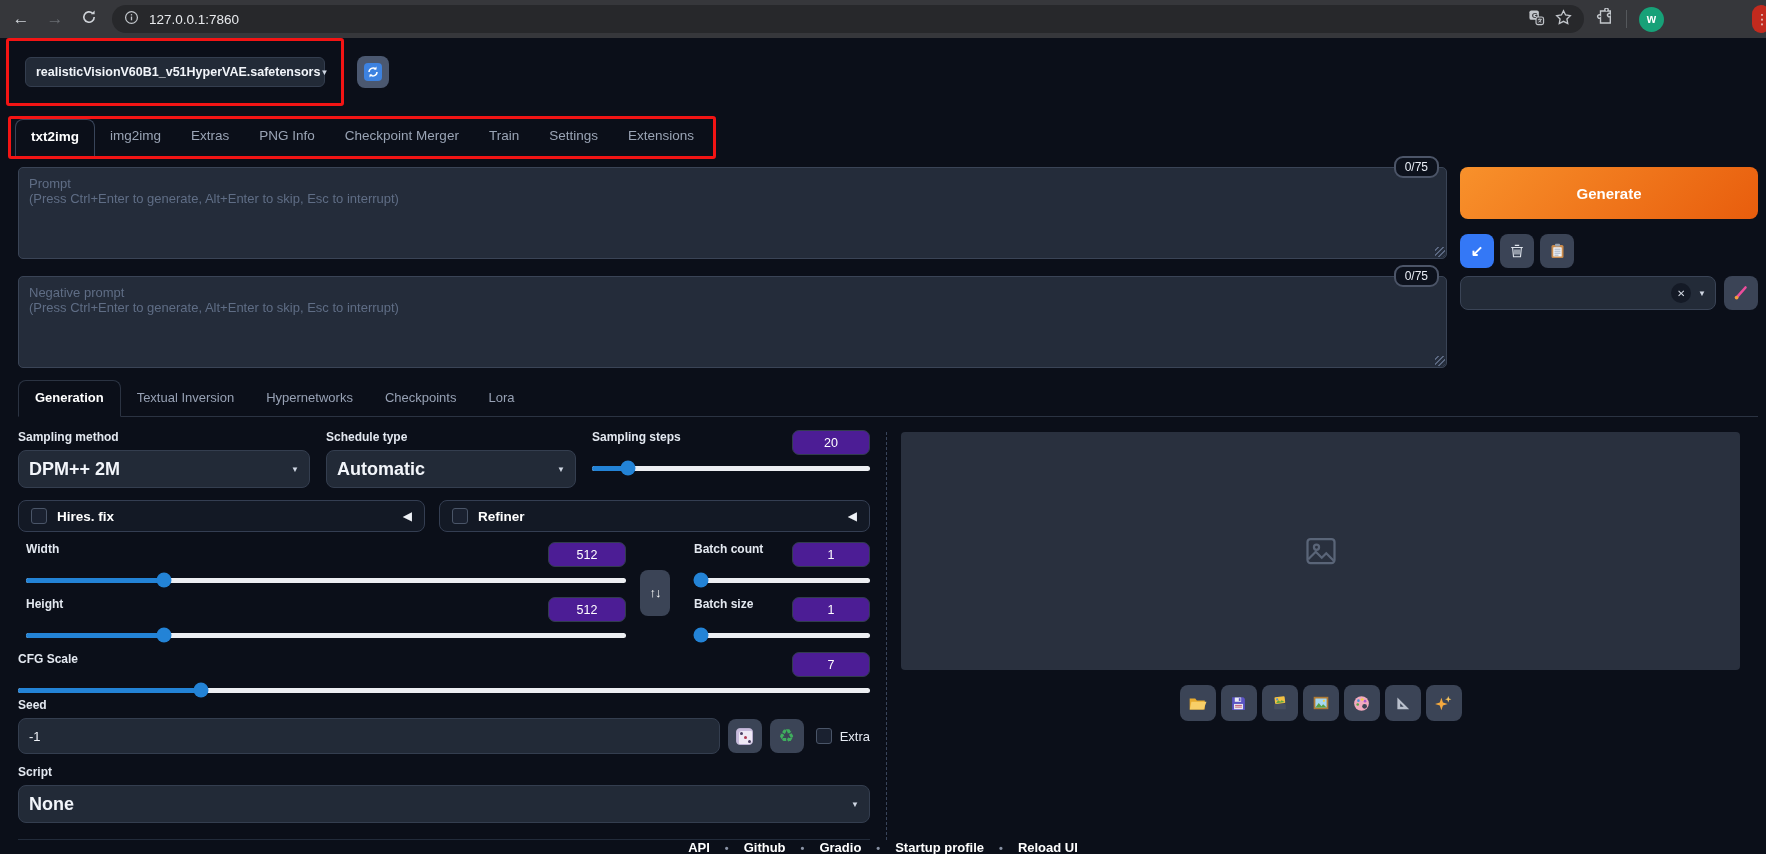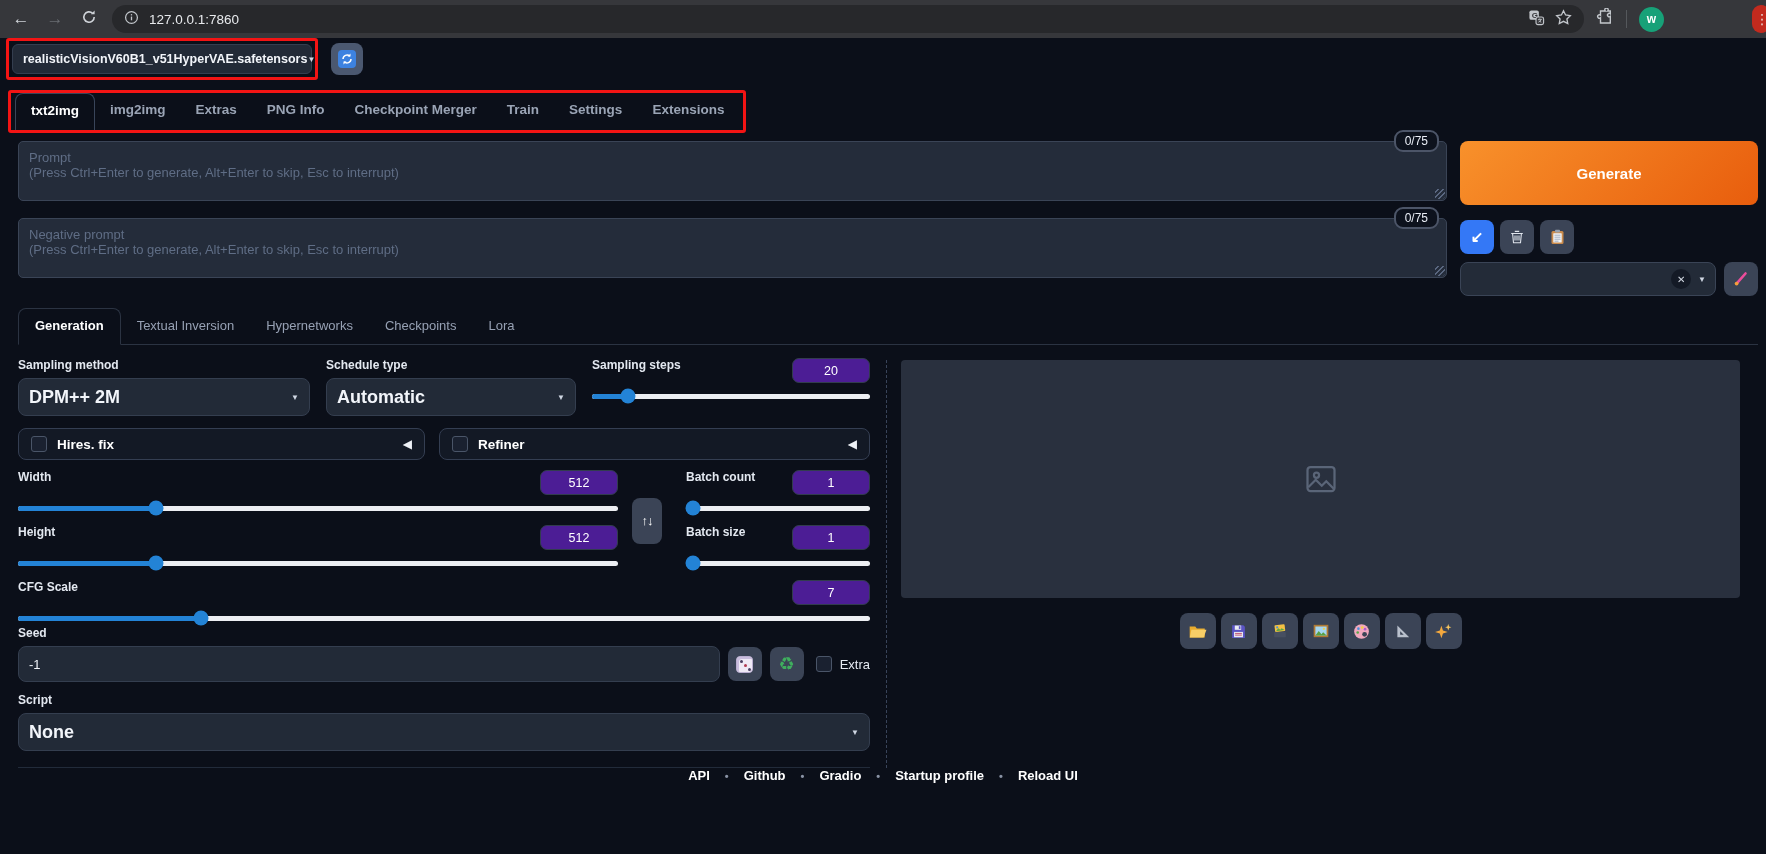--- a/index.html
+++ b/index.html
@@ -20,44 +20,44 @@
   .bar-sep { width:1px; height:18px; background:#55585c; }
   .avatar { width:25px; height:25px; border-radius:50%; background:#17a178; color:#fff; font-size:12px; font-weight:700; display:flex; align-items:center; justify-content:center; cursor:pointer; }
   .menu-pill { position:absolute; right:-4px; top:5px; width:18px; height:28px; background:#c22a1e; border-radius:9px; display:flex; align-items:center; justify-content:flex-start; padding-left:3px; color:#e9d7d4; font-size:14px; }
 
   
   .red-box { border:3px solid #f31414; border-radius:3px; }
 
   
   .ckpt-label { margin:11px 0 4px 12px; font-size:12px; font-weight:700; color:#e9edf5; }
   .ckpt-row { display:flex; align-items:center; gap:13px; margin-left:6px; }
-  .ckpt-red { padding:3px; }
+  .ckpt-red { padding:16px; }
   .dropdown { background:#222a37; border:1px solid #343e4f; border-radius:6px; display:flex; align-items:center; padding:0 10px; cursor:pointer; }
   .ckpt-dd { width:300px; height:30px; }
   .dd-text { font-size:12.5px; font-weight:700; color:#f2f5fa; white-space:nowrap; }
   .caret { margin-left:auto; color:#cfd6e2; font-size:8px; }
   .refresh-btn { width:32px; height:32px; border-radius:8px; border:none; background:#4b5870; display:flex; align-items:center; justify-content:center; cursor:pointer; }
 
   
   .tabs-red { display:inline-block; margin:10px 0 0 8px; }
   .main-tabs { display:flex; align-items:stretch; height:37px; padding:0 4px; }
-  .main-tab { padding:9px 15px; font-size:13.5px; color:#9aa4b5; cursor:pointer; white-space:nowrap;font-weight:bold; }
+  .main-tab { padding:9px 15px; font-size:13.5px; color:#9aa4b5; cursor:pointer; white-space:nowrap; }
   .main-tab.active { border:1px solid #39455a; border-bottom:none; border-radius:8px 8px 0 0; color:#fff; font-weight:700; background:#0b0f19; }
 
   
   .top-grid { display:flex; gap:13px; padding:8px 8px 0 18px; }
   .prompt-col { flex:1; display:flex; flex-direction:column; gap:17px; }
-  .prompt-wrap { position:relative; height:60px; }
+  .prompt-wrap { position:relative; height:92px; }
   .prompt-ta { width:100%; height:100%; background:#242c3a; border:1px solid #3a4456; border-radius:5px; resize:none; padding:8px 10px; font-size:13px; color:#e6eaf2; outline:none; font-family:inherit; }
   .prompt-ta::placeholder { color:#5f6d85; }
   .counter { position:absolute; top:-11px; right:8px; background:#0d121d; border:2px solid #4c5568; border-radius:9px; padding:2px 9px; font-size:12px; color:#e9edf5; z-index:2; }
   .resize-h { position:absolute; bottom:2px; right:2px; width:10px; height:10px;
       background:repeating-linear-gradient(135deg,transparent 0 2px,#5a6780 2px 3.5px); border-bottom-right-radius:4px; }
   .gen-col { width:298px; display:flex; flex-direction:column; }
-  .generate-btn { height:64px; border:none; border-radius:8px; background:linear-gradient(135deg,#f8912b,#e85d0d); color:#fff; font-size:15px; font-weight:700; font-family:inherit; cursor:pointer; }
+  .generate-btn { height:52px; border:none; border-radius:8px; background:linear-gradient(135deg,#f8912b,#e85d0d); color:#fff; font-size:15px; font-weight:700; font-family:inherit; cursor:pointer; }
   .mini-btns { display:flex; gap:6px; margin-top:15px; }
   .mini-btn { width:34px; height:34px; border-radius:8px; border:none; background:#3b4456; display:flex; align-items:center; justify-content:center; cursor:pointer; }
   .mini-btn.blue { background:#3478f6; color:#fff; font-size:15px; font-weight:700; }
   .styles-row { display:flex; gap:8px; margin-top:8px; align-items:center; }
   .styles-dd { flex:1; height:34px; background:#232b38; border:1px solid #3a4456; border-radius:8px; display:flex; align-items:center; justify-content:flex-end; padding:0 9px; gap:7px; cursor:pointer; }
   .clear-x { width:20px; height:20px; border-radius:50%; background:#141a26; color:#d4dae4; font-size:10px; display:flex; align-items:center; justify-content:center; }
   .edit-styles { width:34px; height:34px; border-radius:8px; background:#3b4456; border:none; display:flex; align-items:center; justify-content:center; cursor:pointer; }
 
   
   .sub-tabs { display:flex; align-items:flex-end; margin:12px 8px 0 18px; border-bottom:1px solid #2b3342; }
@@ -83,21 +83,21 @@
   .slider .thumb { position:absolute; top:50%; transform:translate(-50%,-50%); width:15px; height:15px; border-radius:50%; background:#2383d6; }
 
   .acc-row { display:flex; gap:14px; margin-top:12px; }
   .accordion { height:32px; border:1px solid #343e52; border-radius:8px; background:#131925; display:flex; align-items:center; padding:0 12px; gap:10px; cursor:pointer; }
   .acc-hires { width:407px; flex:none; }
   .acc-refiner { flex:1; }
   .acc-title { font-size:13.5px; font-weight:700; color:#fff; }
   .acc-arrow { margin-left:auto; color:#eef1f6; font-size:12px; }
   .checkbox { width:16px; height:16px; background:#1a2130; border:1.5px solid #4a5568; border-radius:3px; flex:none; cursor:pointer; }
 
-  .dims-row { display:grid; grid-template-columns:600px 40px 1fr; gap:14px; margin-top:10px; }
+  .dims-row { display:grid; grid-template-columns:600px 40px 1fr; gap:14px; margin-top:10px;margin-left:8px; }
   .dim-block + .dim-block { margin-top:9px; }
   .swap-btn { width:30px; height:46px; align-self:center; background:#3b4456; border:none; border-radius:8px; color:#fff; font-size:13px; font-weight:700; letter-spacing:-1px; cursor:pointer; }
 
   .cfg-row { margin-top:9px; }
   .seed-row { }
   .seed-line { display:flex; gap:8px; align-items:center; }
   .seed-input { flex:1; height:36px; background:#222a37; border:1px solid #343e4f; border-radius:8px; display:flex; align-items:center; padding:0 10px; font-size:13px; color:#f0f3f8; }
   .icon-btn { width:34px; height:34px; border-radius:8px; border:none; background:#3b4456; display:flex; align-items:center; justify-content:center; cursor:pointer; font-size:17px; }
   .extra-wrap { display:flex; align-items:center; gap:8px; margin-left:4px; }
   .extra-label { font-size:13px; color:#e6eaf2; }

